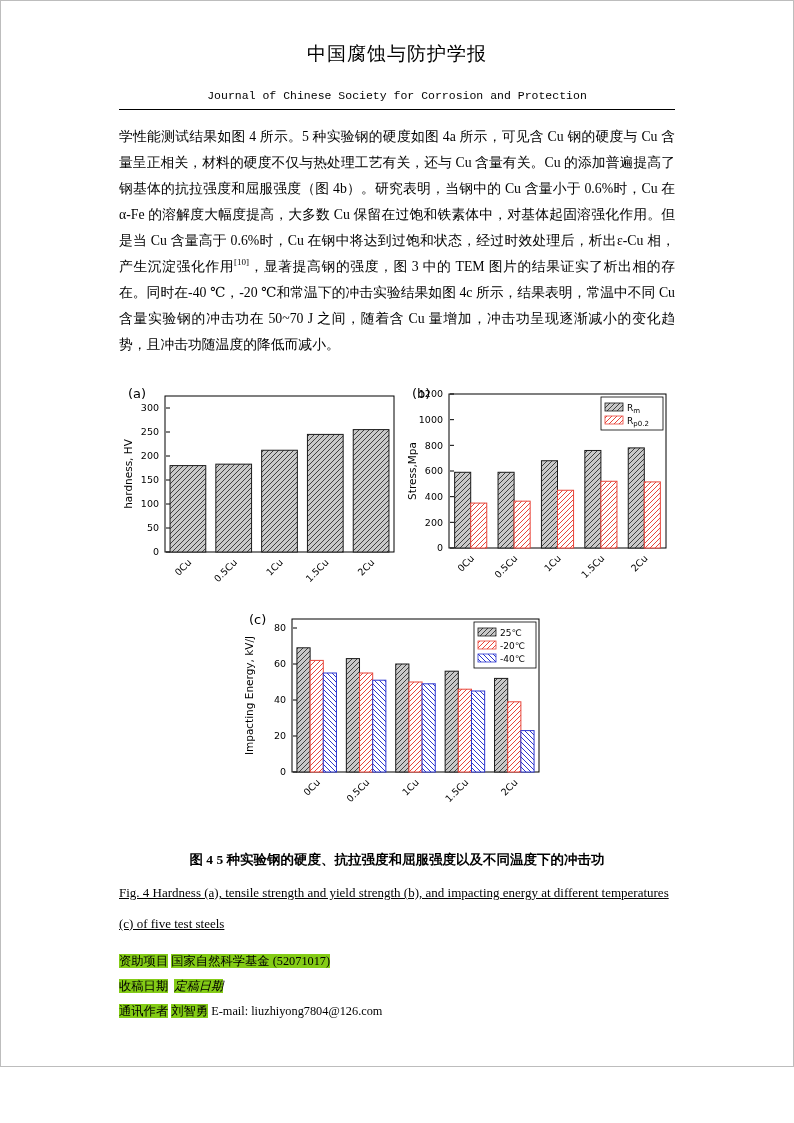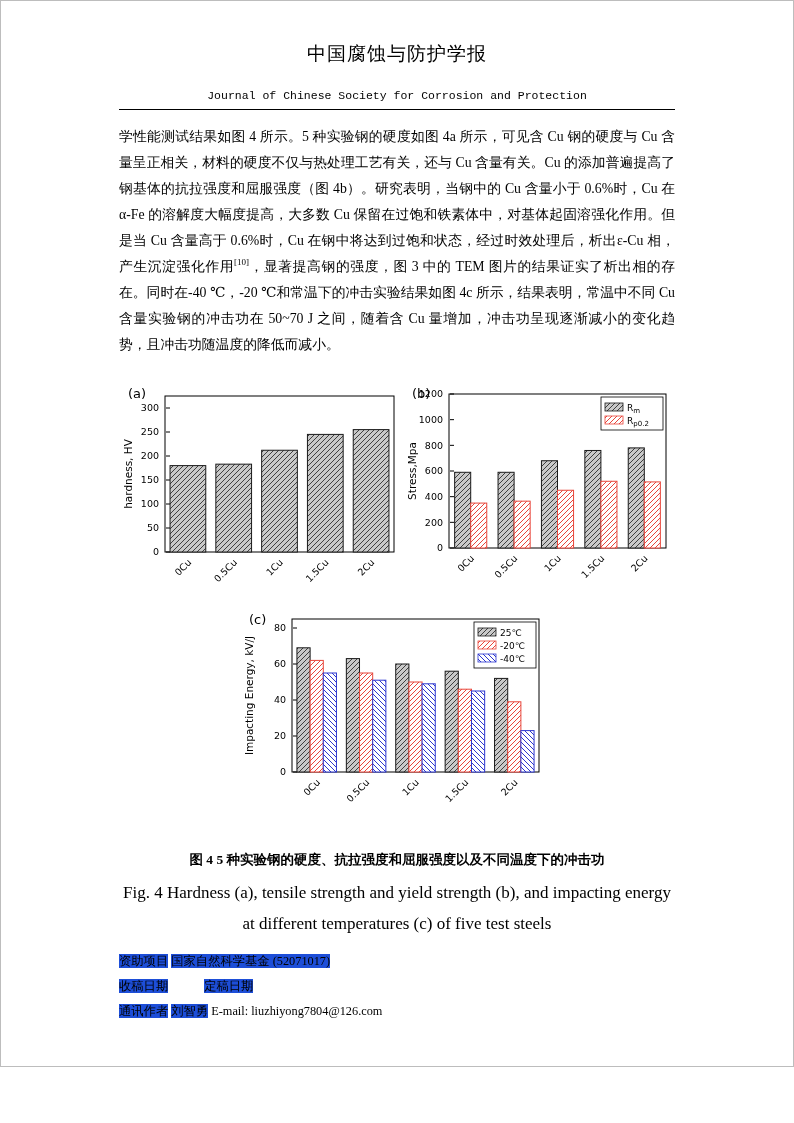--- a/index.html
+++ b/index.html
@@ -26,27 +26,27 @@
     text-align:justify;
   }
   .body-text sup { font-size:9px; line-height:0; }
 
   .figure-area { margin-top:22px; }
   .chart-row { display:flex; align-items:flex-start; }
   .chart-row-center { display:flex; justify-content:center; margin-top:2px; }
   svg text { font-family:"DejaVu Sans","Liberation Sans",sans-serif; }
 
   .caption-cn { text-align:center; font-weight:bold; font-size:13.5px; margin-top:33px; }
-  .caption-en { text-align:center; font-size:17px; line-height:31px; margin-top:8px; }
+  .caption-en { font-size:13px; line-height:31px; margin-top:8px;text-decoration:underline; }
 
   .section-heading { font-size:13.5px; font-weight:bold; margin-top:14px; }
 
   .footnotes { margin-top:10px; font-size:12.3px; line-height:25px; }
-  .hl { background:#1d4ed8; }
-  .spaced { margin-left:36px; }
+  .hl { background:#84cc16; }
+  .spaced { margin-left:6px;font-style:italic; }
 </style>
 </head>
 <body>
 
 <div class="page">
 
   <header>
     <div class="journal-title-cn">中国腐蚀与防护学报</div>
     <div class="journal-title-en">Journal of Chinese Society for Corrosion and Protection</div>
     <hr class="header-divider">

